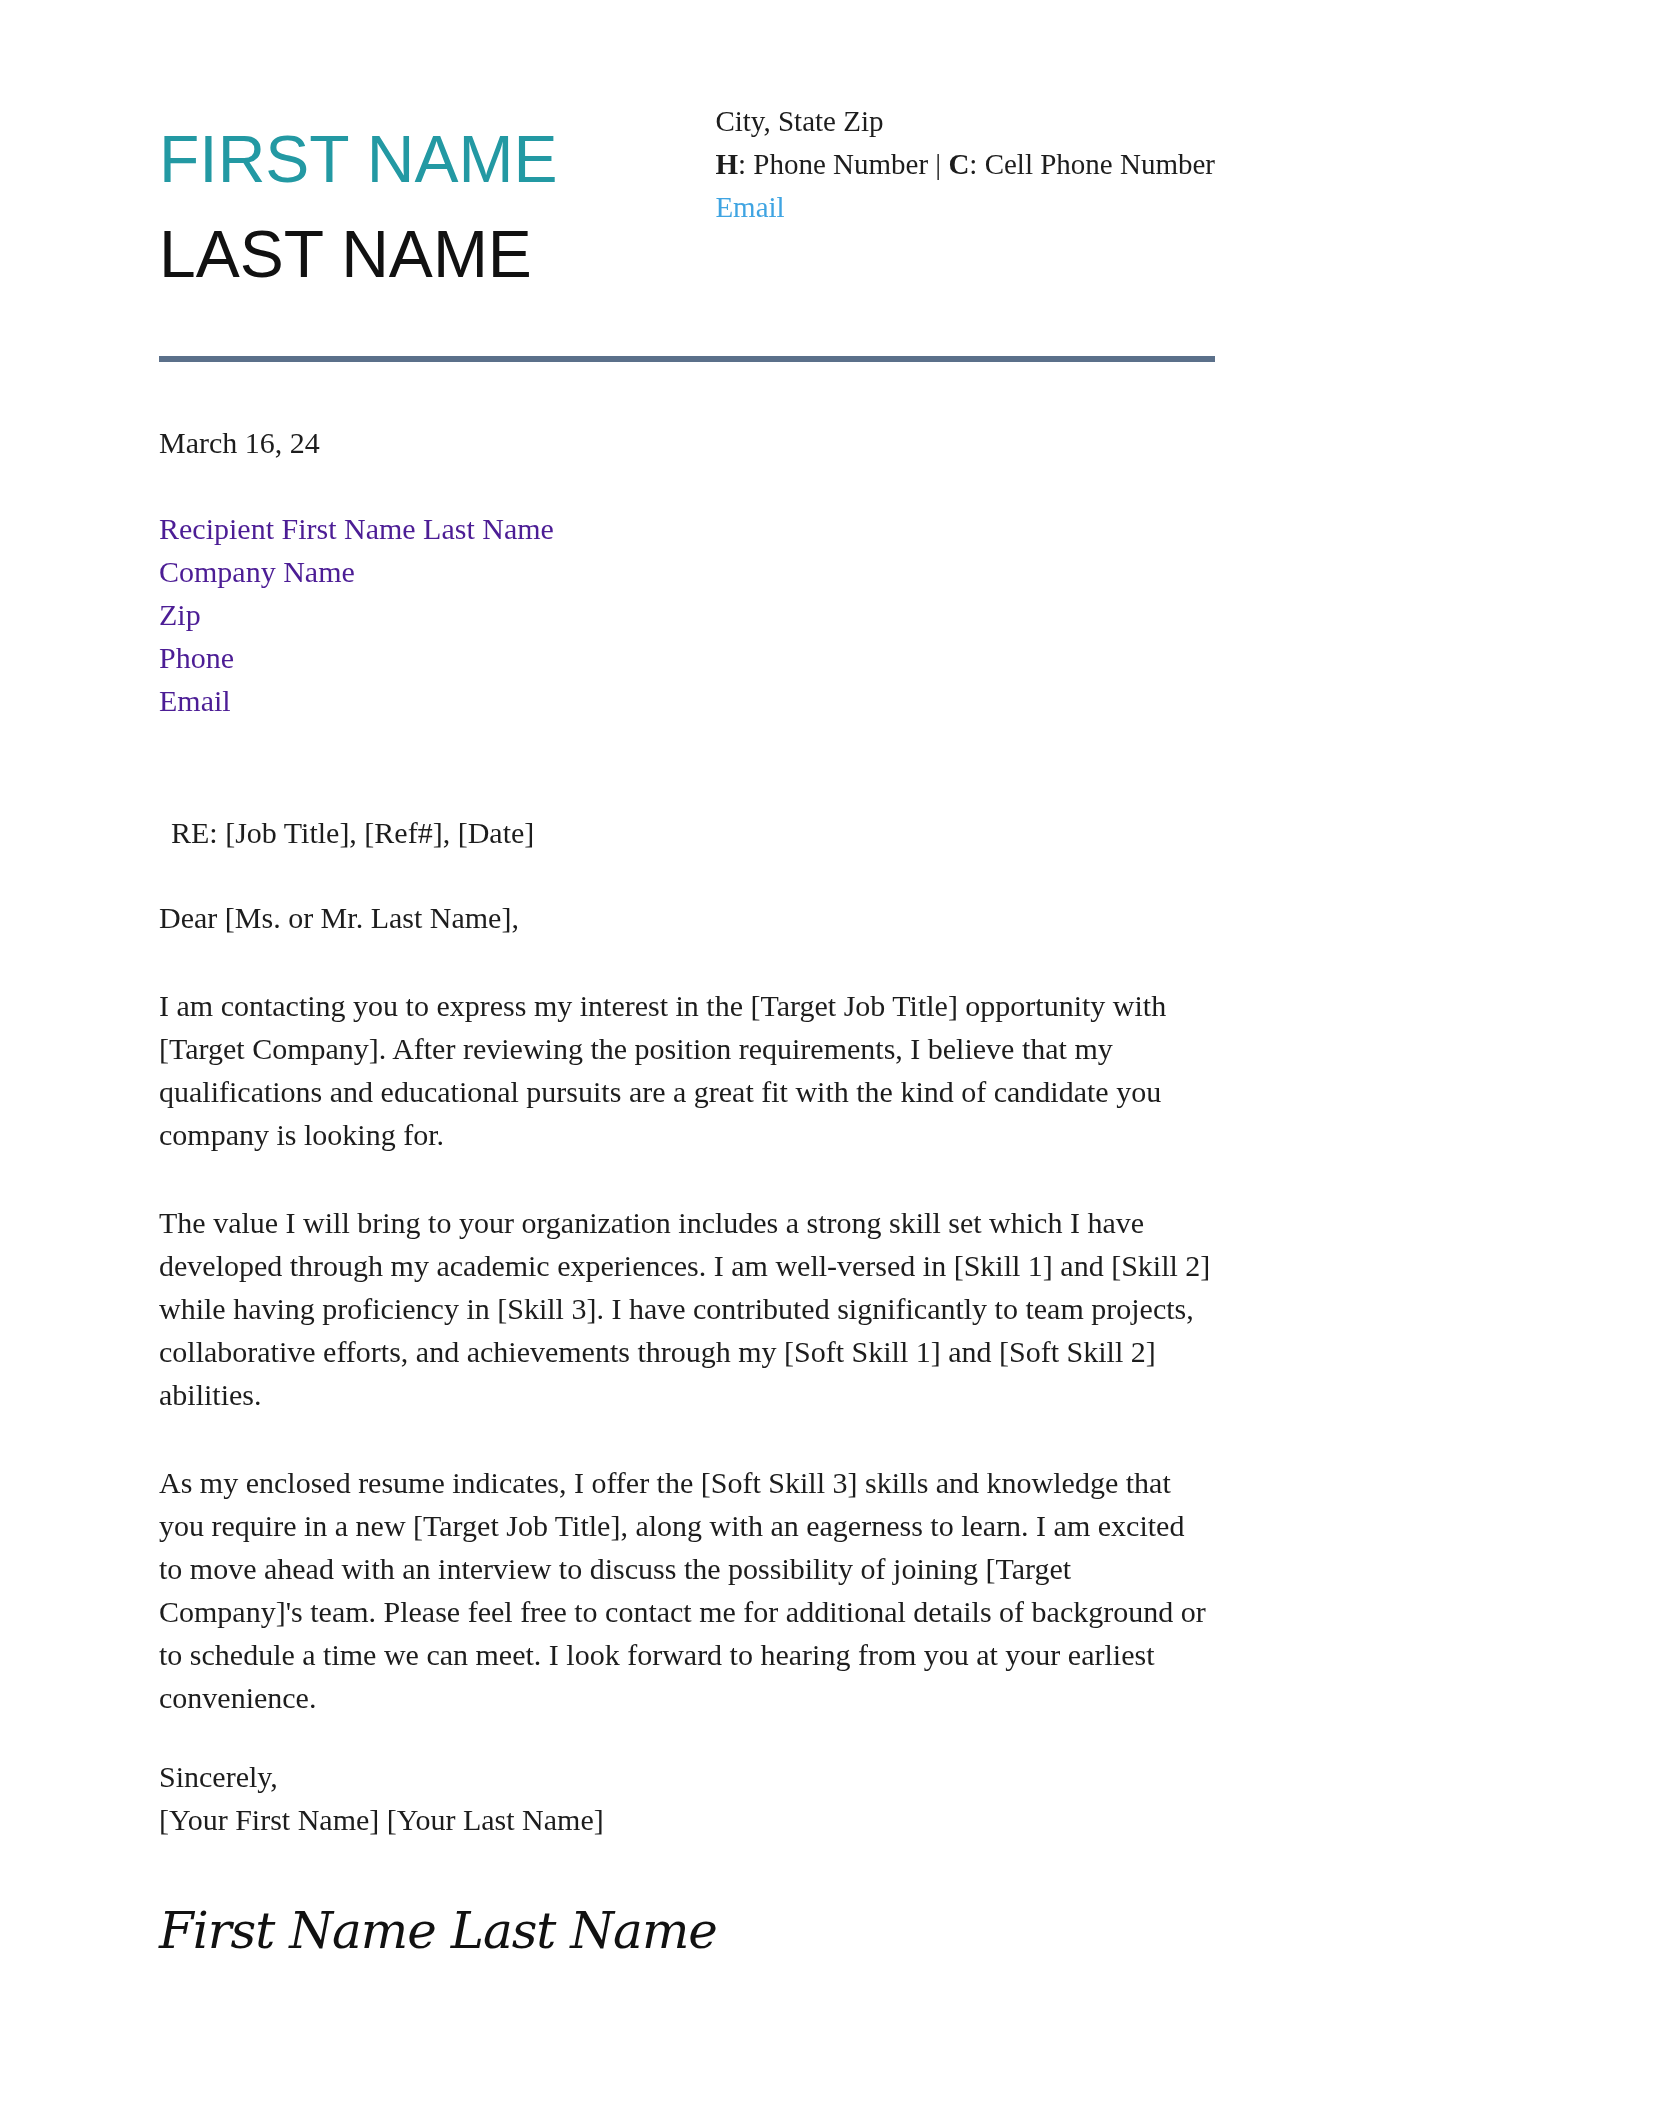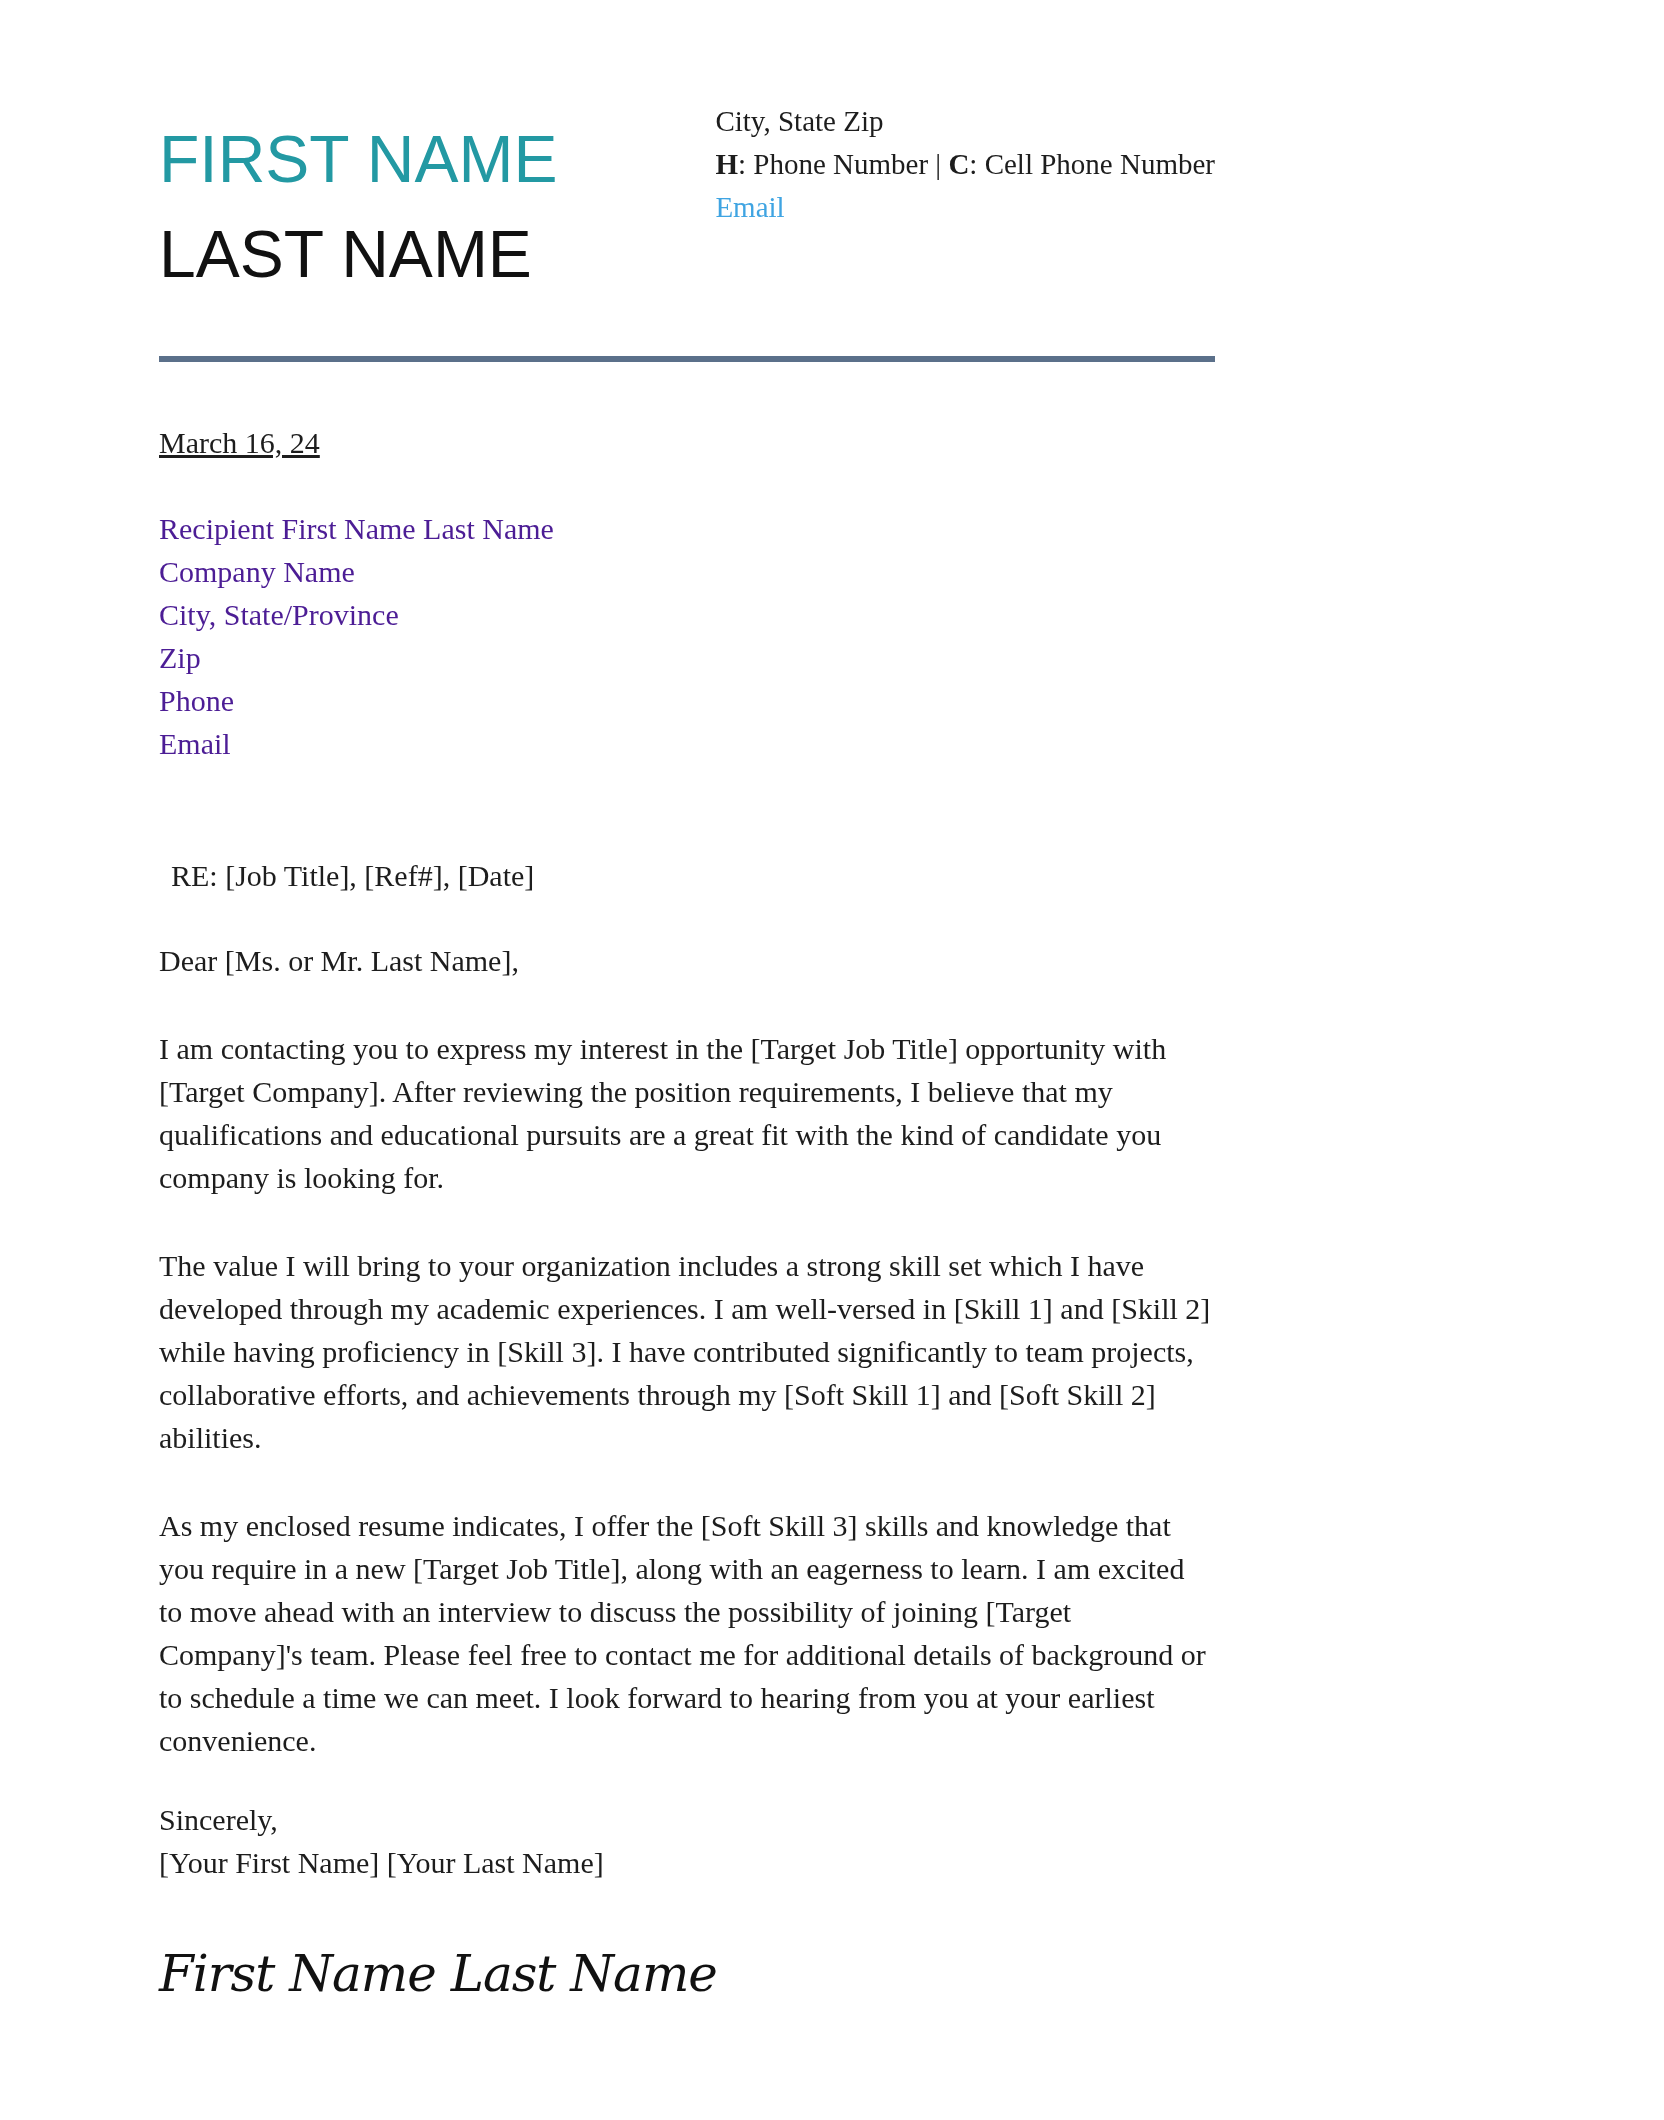--- a/index.html
+++ b/index.html
@@ -52,21 +52,21 @@
   .rule {
     height: 6px;
     background: #5B708A;
     margin-top: 54px;
   }
   
   .body-text {
     font-size: 30px;
     line-height: 43px;
   }
-  .date { margin: 59px 0 16px 0; text-decoration: underline; }
+  .date { margin: 59px 0 16px 0; }
   .recipient-block {
     margin-top: 43px;
     color: #4c1d95;
   }
   .subject    { margin: 89px 0 0 12px; }
   .salutation { margin: 42px 0 0 0; }
   .para       { margin: 45px 0 0 0; max-width: 1350px; }
   .closing-block { margin-top: 36px; }
   .signature-script {
     margin-top: 54px;
@@ -95,21 +95,20 @@
 
   <div class="rule"></div>
 
   <main class="body-text">
 
     <p class="date">March 16, 24</p>
 
     <div class="recipient-block">
       <div>Recipient First Name Last Name</div>
       <div>Company Name</div>
-      <div>City, State/Province</div>
       <div>Zip</div>
       <div>Phone</div>
       <div>Email</div>
     </div>
 
     <p class="subject">RE: [Job Title], [Ref#], [Date]</p>
 
     <p class="salutation">Dear [Ms. or Mr. Last Name],</p>
 
     <p class="para">I am contacting you to express my interest in the [Target Job Title] opportunity with [Target Company]. After reviewing the position requirements, I believe that my qualifications and educational pursuits are a great fit with the kind of candidate you company is looking for.</p>

